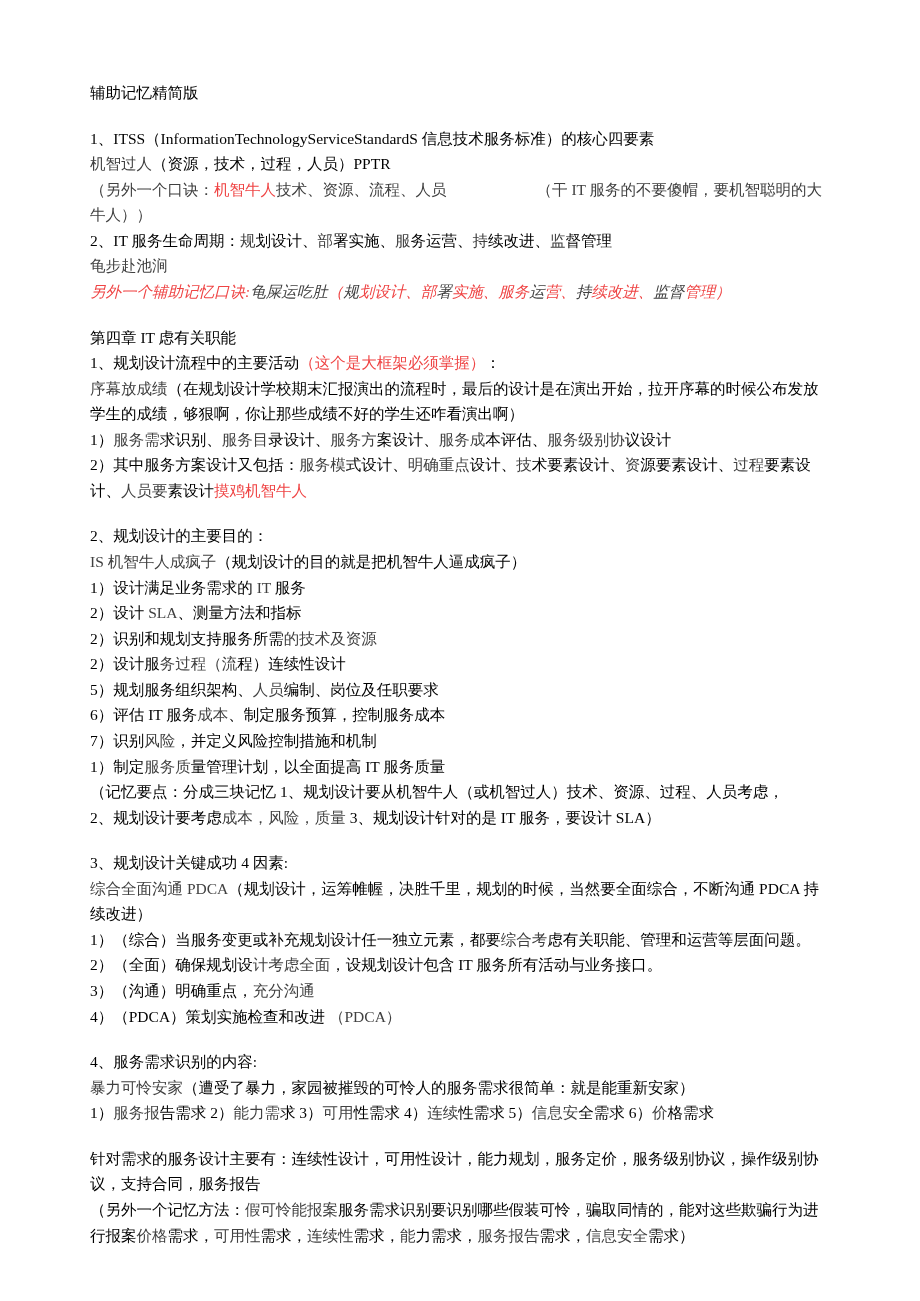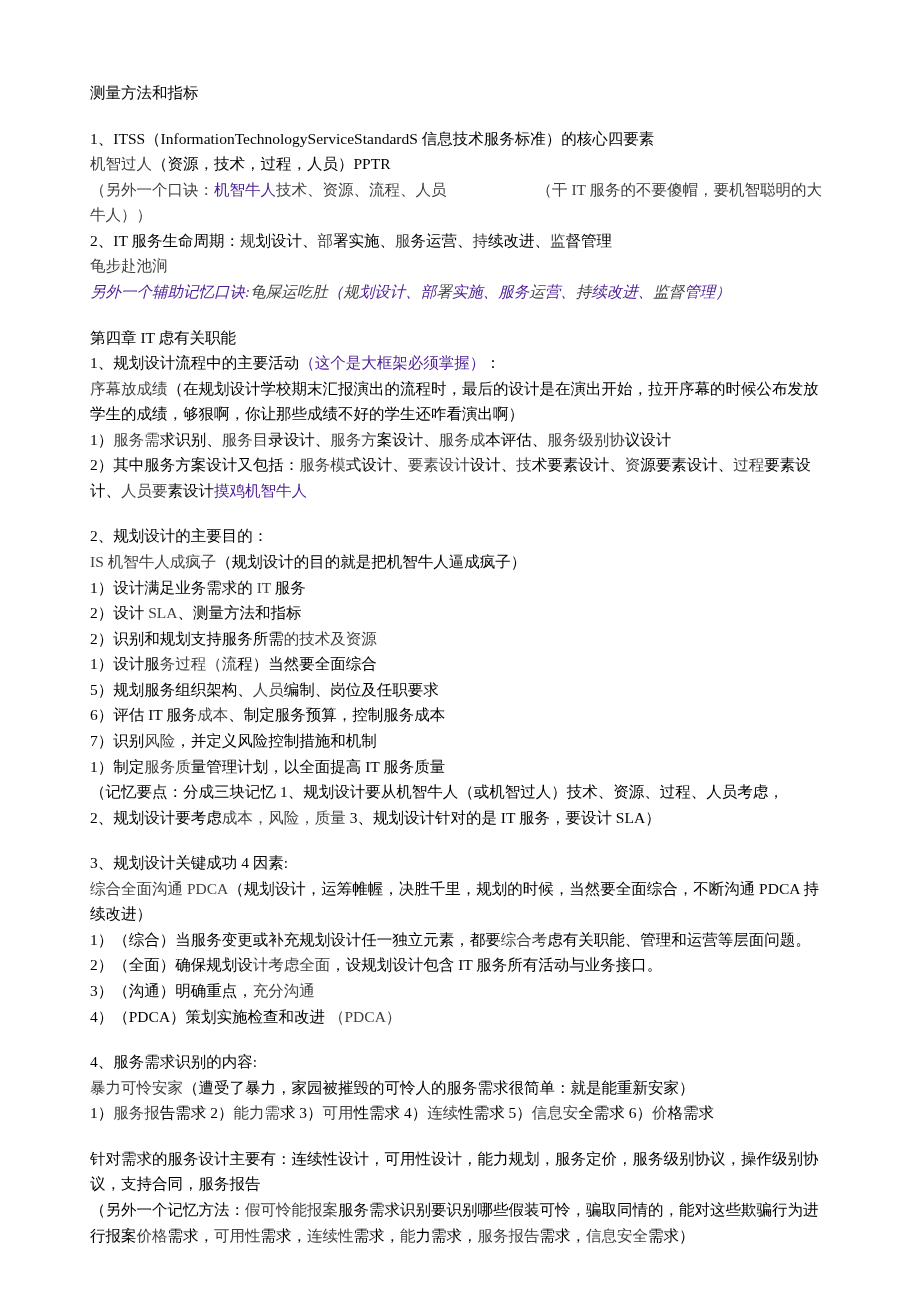--- a/index.html
+++ b/index.html
@@ -8,51 +8,51 @@
     font-family: "SimSun", "宋体", serif;
     font-size: 15.5px;
     line-height: 1.65;
     color: #000;
     background: #fff;
     width: 920px;
     box-sizing: border-box;
   }
   .line { }
   .red { color: #404040; }
-  .blue { color: #4c1d95; }
+  .blue { color: #ef4444; }
   .italic { font-style: italic; font-family: Liberation Serif, serif; }
   .spacer { height: 20px; }
 </style>
 </head>
 <body>
 
-<div class="line">测量方法和指标</div>
+<div class="line">辅助记忆精简版</div>
 <div class="spacer"></div>
 
 <div class="line">1、ITSS（InformationTechnologyServiceStandardS 信息技术服务标准）的核心四要素</div>
 <div class="line"><span class="red">机智过人</span><span>（资源，技术，过程，人员）PPTR</span></div>
 <div class="line"><span class="red">（另外一个口诀：</span><span class="blue">机智牛人</span><span class="red">技术、资源、流程、人员</span><span style="display:inline-block; width:90px;"></span><span class="red">（干 IT 服务的不要傻帽，要机智聪明的大牛人））</span></div>
 <div class="line"><span>2、IT 服务生命周期：</span><span class="red">规</span><span>划设计、</span><span class="red">部</span><span>署实施、</span><span class="red">服</span><span>务运营、</span><span class="red">持</span><span>续改进、</span><span class="red">监</span><span>督管理</span></div>
 <div class="line red">龟步赴池涧</div>
 <div class="line italic"><span class="blue">另外一个辅助记忆口诀:</span><span class="red">龟屎运吃肚</span><span class="blue">（</span><span class="red">规</span><span class="blue">划设计、部</span><span class="red">署</span><span class="blue">实施、服务</span><span class="red">运</span><span class="blue">营、</span><span class="red">持</span><span class="blue">续改进、</span><span class="red">监督</span><span class="blue">管理）</span></div>
 
 <div class="spacer"></div>
 <div class="line">第四章 IT 虑有关职能</div>
 <div class="line"><span>1、规划设计流程中的主要活动</span><span class="blue">（这个是大框架必须掌握）</span><span>：</span></div>
 <div class="line"><span class="red">序幕放成绩</span><span>（在规划设计学校期末汇报演出的流程时，最后的设计是在演出开始，拉开序幕的时候公布发放学生的成绩，够狠啊，你让那些成绩不好的学生还咋看演出啊）</span></div>
 <div class="line"><span>1）</span><span class="red">服务需</span><span>求识别、</span><span class="red">服务目</span><span>录设计、</span><span class="red">服务方</span><span>案设计、</span><span class="red">服务成</span><span>本评估、</span><span class="red">服务级别协</span><span>议设计</span></div>
-<div class="line"><span>2）其中服务方案设计又包括：</span><span class="red">服务模</span><span>式设计、</span><span class="red">要素设计</span><span>设计、</span><span class="red">技</span><span>术要素设计、</span><span class="red">资</span><span>源要素设计、</span><span class="red">过程</span><span>要素设计、</span><span class="red">人员要</span><span>素设计</span><span class="blue">摸鸡机智牛人</span></div>
+<div class="line"><span>2）其中服务方案设计又包括：</span><span class="red">服务模</span><span>式设计、</span><span class="red">明确重点</span><span>设计、</span><span class="red">技</span><span>术要素设计、</span><span class="red">资</span><span>源要素设计、</span><span class="red">过程</span><span>要素设计、</span><span class="red">人员要</span><span>素设计</span><span class="blue">摸鸡机智牛人</span></div>
 
 <div class="spacer"></div>
 <div class="line">2、规划设计的主要目的：</div>
 <div class="line"><span class="red">IS 机智牛人成疯子</span><span>（规划设计的目的就是把机智牛人逼成疯子）</span></div>
 <div class="line"><span>1）设计满足业务需求的 </span><span class="red">IT </span><span>服务</span></div>
 <div class="line"><span>2）设计 </span><span class="red">SLA</span><span>、测量方法和指标</span></div>
 <div class="line"><span>2）识别和规划支持服务所需</span><span class="red">的技术及资源</span></div>
-<div class="line"><span>1）设计服</span><span class="red">务过程（流</span><span>程）当然要全面综合</span></div>
+<div class="line"><span>2）设计服</span><span class="red">务过程（流</span><span>程）连续性设计</span></div>
 <div class="line"><span>5）规划服务组织架构、</span><span class="red">人员</span><span>编制、岗位及任职要求</span></div>
 <div class="line"><span>6）评估 IT 服务</span><span class="red">成本</span><span>、制定服务预算，控制服务成本</span></div>
 <div class="line"><span>7）识别</span><span class="red">风险</span><span>，并定义风险控制措施和机制</span></div>
 <div class="line"><span>1）制定</span><span class="red">服务质</span><span>量管理计划，以全面提高 IT 服务质量</span></div>
 <div class="line">（记忆要点：分成三块记忆 1、规划设计要从机智牛人（或机智过人）技术、资源、过程、人员考虑，</div>
 <div class="line"><span>2、规划设计要考虑</span><span class="red">成本，风险，质量 </span><span>3、规划设计针对的是 IT 服务，要设计 SLA）</span></div>
 
 <div class="spacer"></div>
 <div class="line">3、规划设计关键成功 4 因素:</div>
 <div class="line"><span class="red">综合全面沟通 PDCA</span><span>（规划设计，运筹帷幄，决胜千里，规划的时候，当然要全面综合，不断沟通 PDCA 持续改进）</span></div>

